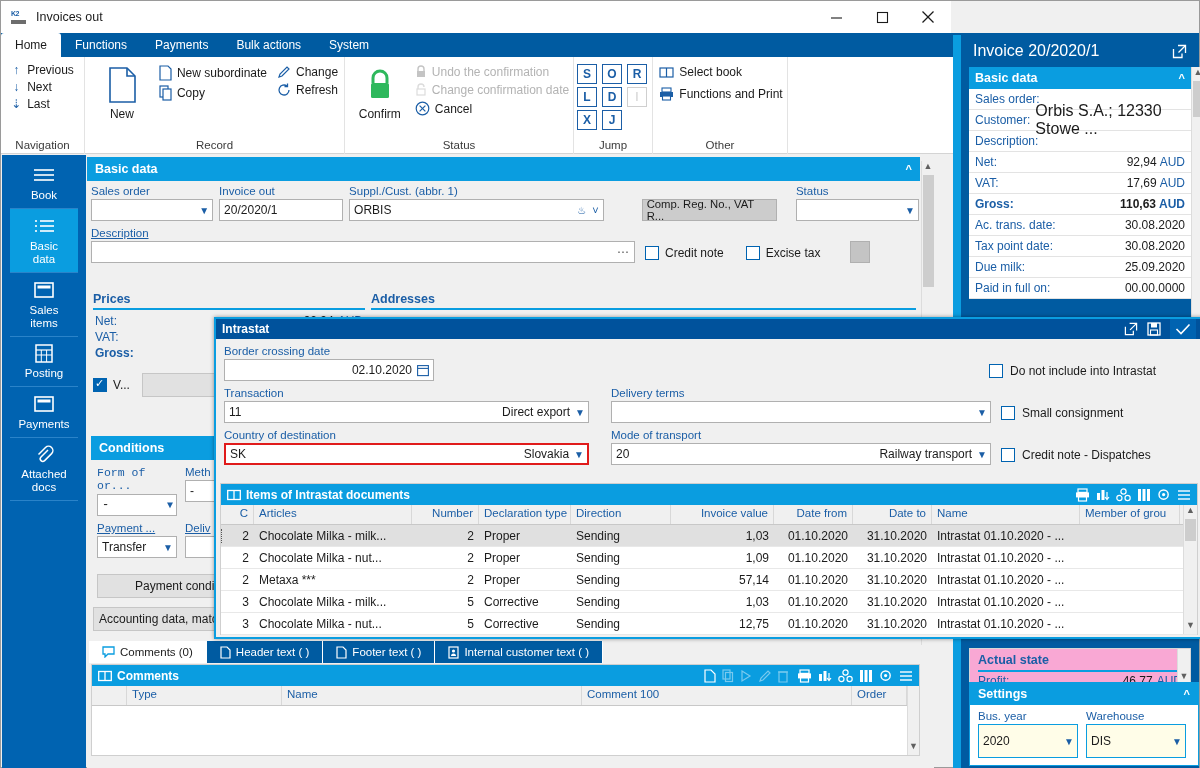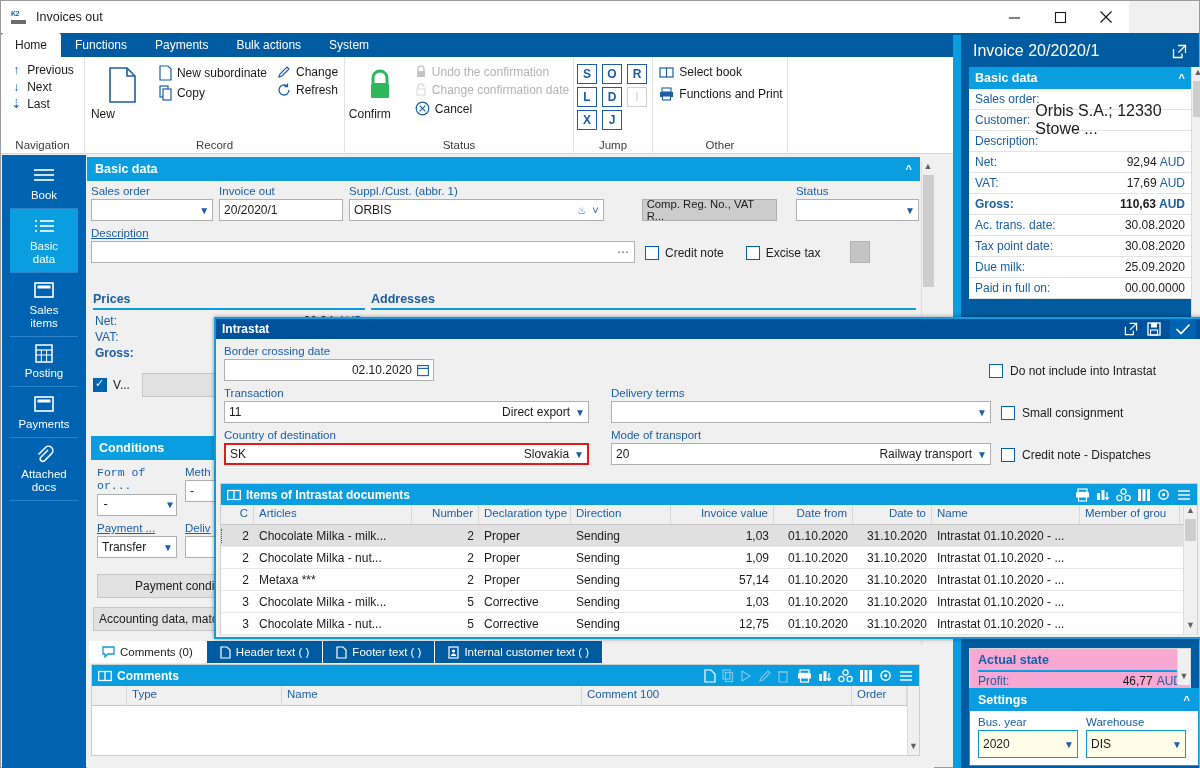--- a/index.html
+++ b/index.html
@@ -6,21 +6,21 @@
   html, body { margin:0; padding:0; }
   body {
     width:1200px; height:768px; overflow:hidden;
     font-family:"Liberation Sans", sans-serif;
     font-size:12px; color:#1b1b1b;
     background:#ffffff;
   }
   #app { position:relative; width:1200px; height:768px; border:1px solid #9a9a9a; background:#f0f0f0; }
 
   
-  .titlebar { position:absolute; left:0; top:0; width:1128px; height:32px; background:#fff; display:flex; align-items:center; }
+  .titlebar { position:absolute; left:0; top:0; width:950px; height:32px; background:#fff; display:flex; align-items:center; }
   .titlebar .app-icon { width:16px; height:14px; margin-left:10px; margin-right:9px; position:relative; }
   .titlebar .app-icon:before { content:"K2"; position:absolute; left:0; top:0; font-size:7px; font-weight:bold; color:#1b5ea6; letter-spacing:-0.5px;}
   .titlebar .app-icon:after { content:""; position:absolute; left:0; bottom:0; width:15px; height:4px; background:#6d6d6d;}
   .titlebar .title { font-size:12.5px; color:#1b1b1b; }
   .wbtns { margin-left:auto; display:flex; height:32px; }
   .wbtn { width:46px; height:32px; display:flex; align-items:center; justify-content:center; font-size:13px; color:#1b1b1b; }
   .wbtn.close { font-size:15px; }
 
   
   .ribbon-tabs { position:absolute; left:0; top:32px; width:1198px; height:24px; background:#005ba1; display:flex; align-items:flex-end; }
@@ -30,21 +30,21 @@
 
   .ribbon { position:absolute; left:0; top:56px; width:1198px; height:97px; background:#fff; border-bottom:1px solid #d4d4d4; display:flex; }
   .rgroup { position:relative; height:97px; display:flex; flex-direction:column; align-items:center; border-right:1px solid #e3e3e3; }
   .rgroup .rbody { flex:1; display:flex; align-items:flex-start; padding:4px 6px 0 6px; }
   .rgroup .rlabel { height:18px; font-size:11.5px; color:#3b3b3b; display:flex; align-items:center; }
 
   .navlist { display:flex; flex-direction:column; gap:3px; padding-top:2px; }
   .navitem { display:flex; align-items:center; gap:6px; font-size:12px; color:#1b1b1b; padding:0 4px; }
   .arr { color:#1b5ea6; font-size:12px; width:10px; text-align:center; }
 
-  .bigbtn { display:flex; flex-direction:column; width:62px; padding-top:2px; }
+  .bigbtn { display:flex; flex-direction:column; align-items:center; width:62px; padding-top:2px; }
   .bigbtn .glyph { height:44px; display:flex; align-items:center; justify-content:center; }
   .bigbtn .cap { font-size:12px; }
 
   .smallcol { display:flex; flex-direction:column; gap:4px; padding-top:4px; }
   .smallbtn { display:flex; align-items:center; gap:5px; font-size:12px; white-space:nowrap; }
   .smallbtn.dis { color:#b3b3b3; }
 
   .jumpgrid { display:grid; grid-template-columns:repeat(3,22px); grid-gap:3px; padding-top:3px; }
   .jbox { width:20px; height:20px; border:1.4px solid #1b5ea6; color:#1b5ea6; font-weight:bold; font-size:12px;
           display:flex; align-items:center; justify-content:center; background:#fff;}
@@ -123,21 +123,21 @@
   .rsbinner { position:absolute; left:8px; top:0; width:238px; height:733px; background:#005ba1; }
   .rsbtitle { height:32px; color:#fff; font-size:16px; display:flex; align-items:center; padding:0 12px; }
   .rsbbody { position:absolute; left:8px; top:32px; width:222px; background:#fff; }
   .infrow { display:flex; font-size:12px; color:#1b5ea6; border-bottom:1px solid #e3e3e3; padding:2px 6px; height:21px; align-items:center; }
   .infrow .v { margin-left:auto; color:#1b1b1b; }
   .infrow .cur { color:#1b5ea6; margin-left:3px; }
   .infrow.bold, .infrow.bold .v { font-weight:bold; }
 
   .settings { position:absolute; left:8px; bottom:2px; width:230px; background:#fff; border:1px solid #0a9de0; }
   .sethdr { height:22px; background:#0a9de0; color:#fff; font-weight:bold; font-size:12.5px; display:flex; align-items:center; padding:0 8px; }
-  .yinp { height:28px; border:1px solid #0a9de0; background:#fffde8; display:flex; align-items:center; padding:0 4px; font-size:12px; }
+  .yinp { height:34px; border:1px solid #0a9de0; background:#fffde8; display:flex; align-items:center; padding:0 4px; font-size:12px; }
   .yinp .ddn { margin-left:auto; color:#1b5ea6; font-size:10px; letter-spacing:-1px; }
 
   svg { display:block; }
 </style>
 </head>
 <body>
 
 <div id="app">
 
   <div class="titlebar">

